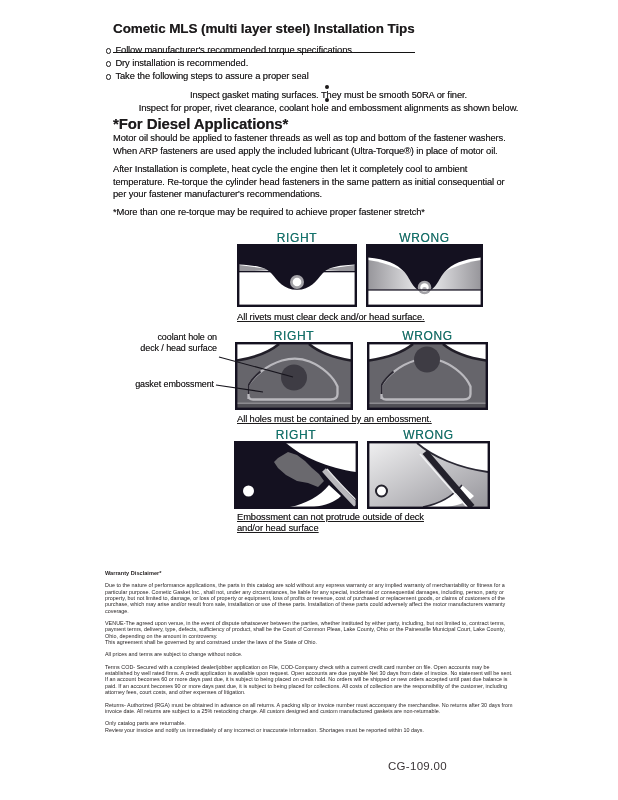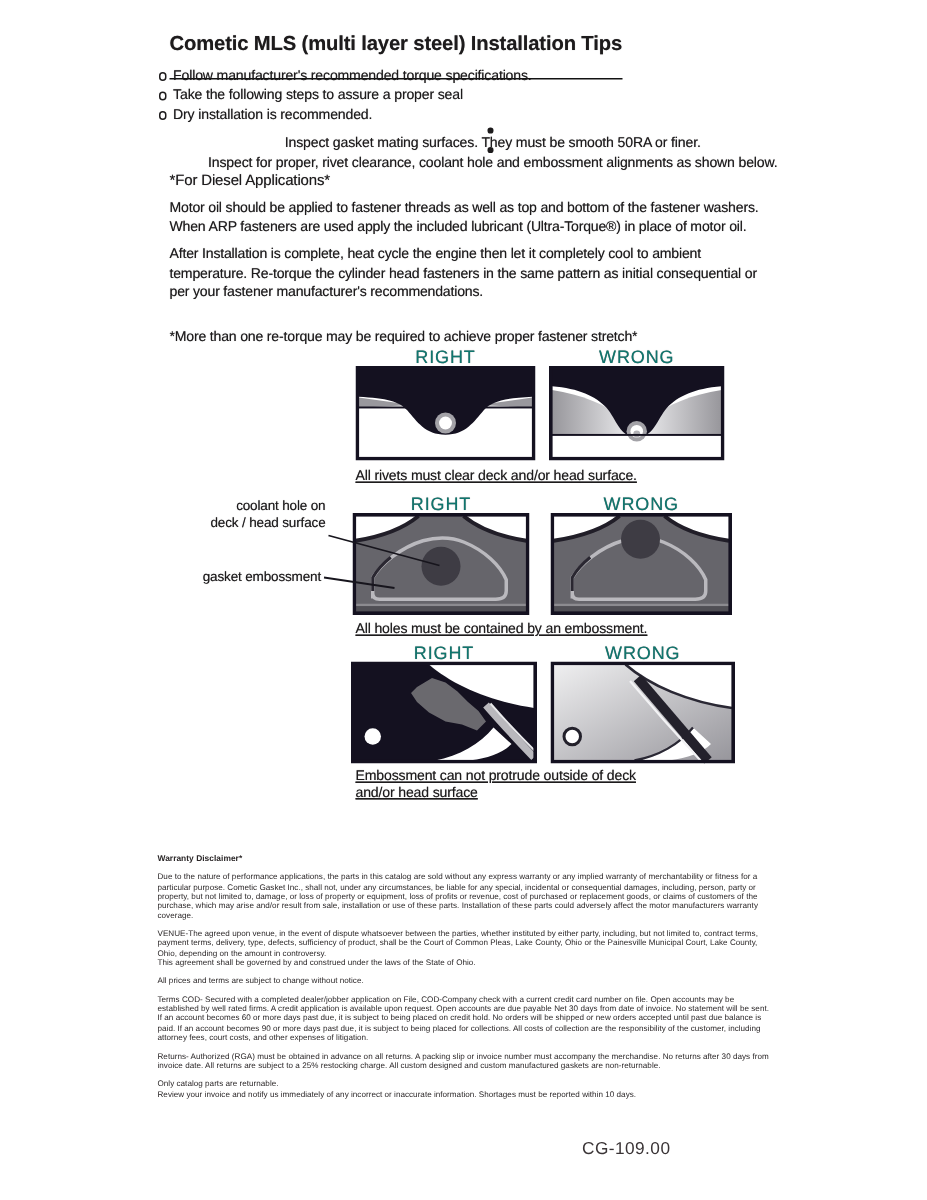--- a/index.html
+++ b/index.html
@@ -8,25 +8,25 @@
   .soft{text-shadow:0 0 .45px rgba(20,18,20,.6);}
   .title{position:absolute;left:113px;top:21px;font-size:13.5px;font-weight:700;
          letter-spacing:-.1px;border-bottom:1.6px solid #131313;padding-bottom:16px;}
   .bullets{position:absolute;left:106px;top:43px;width:430px;}
   .brow{display:flex;align-items:center;height:13px;font-size:9.4px;letter-spacing:-.1px;}
   .m1{flex:0 0 auto;width:3.4px;height:3.4px;border:1px solid #1d1b1c;border-radius:50%;
       margin:3.2px 4px 0 0;}
   .m2{flex:0 0 auto;width:3.8px;height:3.8px;background:#1d1b1c;border-radius:50%;
       margin:3.2px 3.5px 0 0;}
   .sub{margin-left:15px;flex-direction:column;}
-  .dheading{position:absolute;left:113px;top:115px;font-size:10px;font-weight:400;letter-spacing:-.1px;}
+  .dheading{position:absolute;left:113px;top:115px;font-size:15px;font-weight:700;letter-spacing:-.1px;}
   .para{position:absolute;left:113px;width:404px;font-size:9.4px;line-height:12.6px;letter-spacing:-.12px;}
   .p1{top:132px;}
   .p2{top:163px;}
-  .note{top:218px;}
+  .note{top:206px;}
   .dw-label{position:absolute;font-size:12px;letter-spacing:.6px;color:#0f766e;text-align:center;}
   .dbox{position:absolute;}
   .caption{position:absolute;font-size:9.4px;letter-spacing:-.1px;line-height:11px;text-decoration:underline;}
   .callout{position:absolute;font-size:9px;line-height:10.6px;letter-spacing:-.1px;text-align:right;}
   .overlay{position:absolute;left:0;top:0;width:618px;height:800px;pointer-events:none;}
   .fineprint{position:absolute;left:105px;top:570px;width:409px;font-size:5.4px;
              line-height:6.35px;color:#2a2627;letter-spacing:.02px;}
   .fineprint .fp-h{font-weight:700;font-size:5.6px;}
   .fineprint p{margin:6px 0 0 0;}
   .fineprint .cont{margin:0;}
@@ -39,25 +39,25 @@
 
   <div class="title soft">Cometic MLS (multi layer steel) Installation Tips</div>
 
   <div class="bullets">
     <div class="brow">
       <span class="m1"></span>
       <span class="soft">Follow manufacturer's recommended torque specifications.</span>
     </div>
     <div class="brow">
       <span class="m1"></span>
-      <span class="soft">Take the following steps to assure a proper seal</span>
+      <span class="soft">Dry installation is recommended.</span>
     </div>
     <div class="brow">
       <span class="m1"></span>
-      <span class="soft">Dry installation is recommended.</span>
+      <span class="soft">Take the following steps to assure a proper seal</span>
     </div>
     <div class="brow sub">
       <span class="m2"></span>
       <span class="soft">Inspect gasket mating surfaces.  They must be smooth 50RA or finer.</span>
     </div>
     <div class="brow sub">
       <span class="m2"></span>
       <span class="soft">Inspect for proper, rivet clearance, coolant hole and embossment alignments as shown below.</span>
     </div>
   </div>

